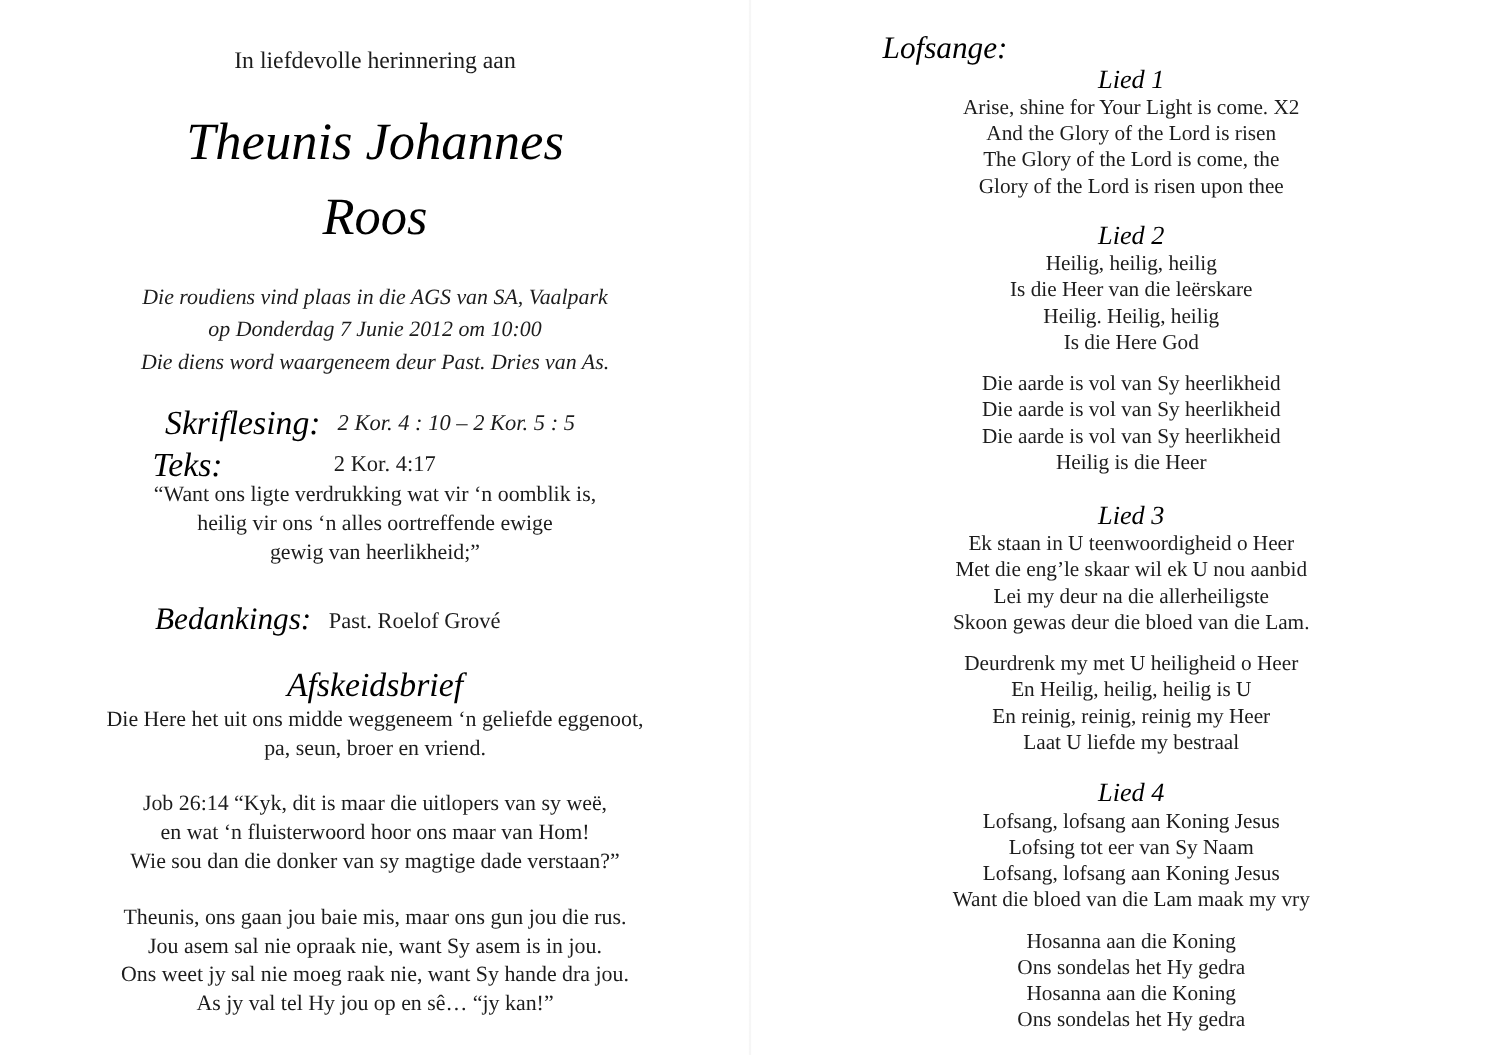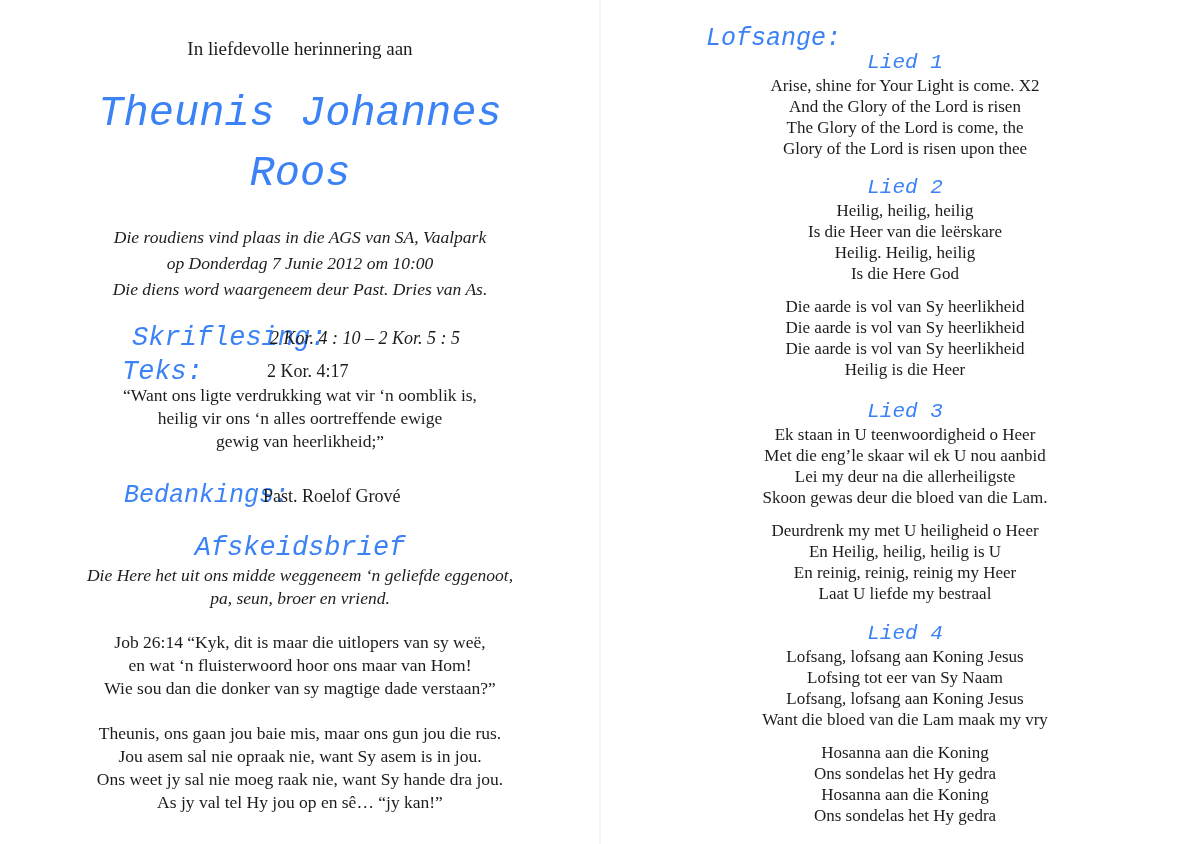--- a/index.html
+++ b/index.html
@@ -9,22 +9,22 @@
       font-family: "Liberation Serif", "DejaVu Serif", serif;
       color: #1c1c1c;
     }
     .fold {
       position: absolute; left: 599px; top: 0; width: 2px; height: 844px;
       background: linear-gradient(to right, #fbfbfb, #f3f3f3, #fbfbfb);
     }
     .abs { position: absolute; }
     .center { text-align: center; }
     .gold {
-      color: #3b82f6;
-      font-family: Liberation Mono, monospace;
+      color: #000000;
+      font-family: Liberation Serif, serif;
       font-style: italic;
     }
     .body-line { font-size: 17px; line-height: 21px; white-space: nowrap; }
     .ltext { font-size: 17.5px; line-height: 23px; white-space: nowrap; }
 
     
     #intro { left: 100px; width: 400px; top: 38px; font-size: 19px; }
     #name1 { left: 80px; width: 440px; top: 88px; font-size: 42px; line-height: 52px; }
     #name2 { left: 80px; width: 440px; top: 148px; font-size: 42px; line-height: 52px; }
     #service { left: 60px; width: 480px; top: 224px; }
@@ -33,21 +33,21 @@
     #skrif-label { left: 132px; top: 321px; font-size: 27px; line-height: 34px; }
     #skrif-val  { left: 270px; top: 326px; font-size: 18px; line-height: 24px; font-style: italic; }
     #teks-label { left: 122px; top: 355px; font-size: 27px; line-height: 34px; }
     #teks-val   { left: 267px; top: 359px; font-size: 18px; line-height: 24px; }
     #teks-quote { left: 60px; width: 480px; top: 384px; }
 
     #bed-label { left: 124px; top: 480px; font-size: 25px; line-height: 32px; }
     #bed-val   { left: 263px; top: 484px; font-size: 18px; line-height: 24px; }
 
     #afs-title { left: 100px; width: 400px; top: 531px; font-size: 27px; line-height: 34px; }
-    #afs-p1 { left: 40px; width: 520px; top: 564px; font-style: italic; }
+    #afs-p1 { left: 40px; width: 520px; top: 564px; }
     #afs-p2 { left: 40px; width: 520px; top: 631px; }
     #afs-p3 { left: 40px; width: 520px; top: 722px; }
 
     
     #lofsange { left: 706px; top: 24px; font-size: 25px; line-height: 30px; }
     .lied-title { font-size: 21px; line-height: 24px; }
     .song { left: 740px; width: 330px; }
     .song .body-line { line-height: 21px; }
     .stanza-gap { height: 12px; }
   </style>

